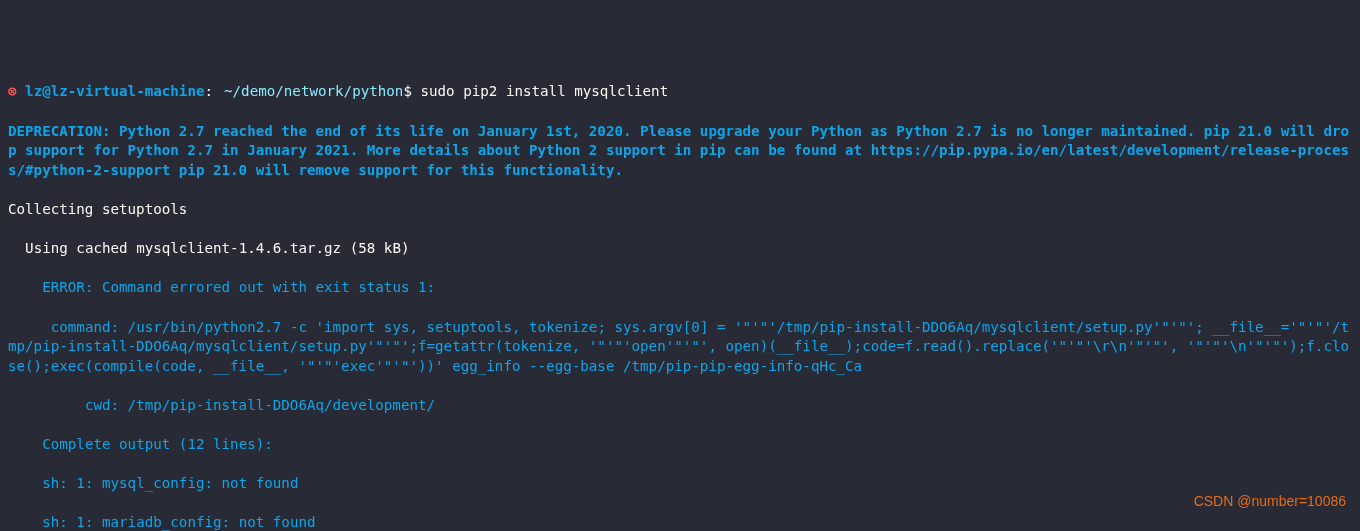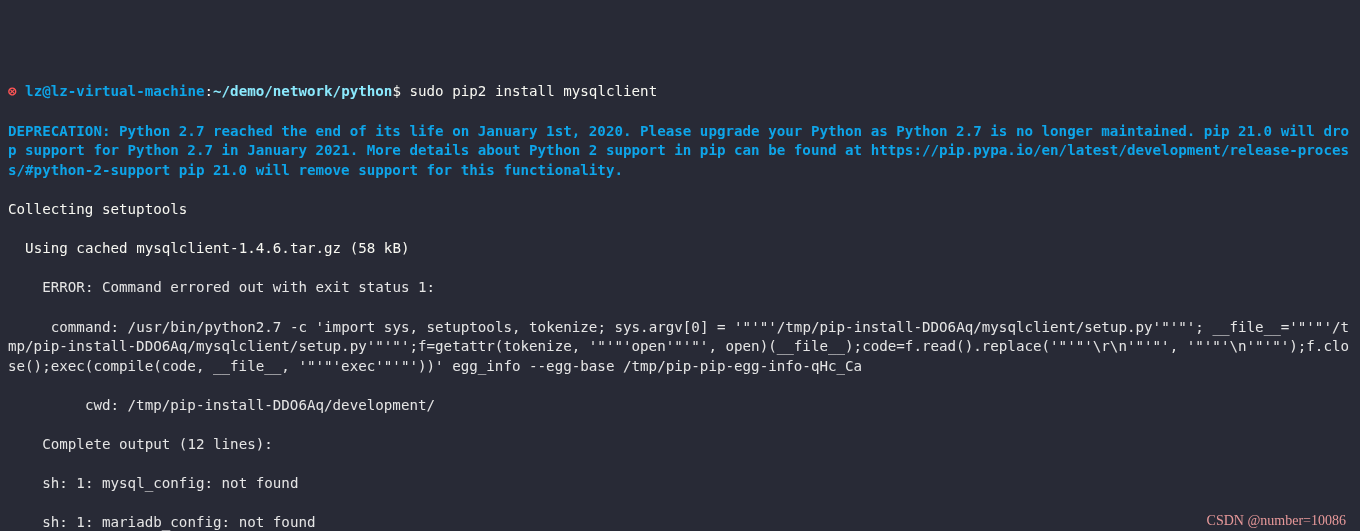--- a/index.html
+++ b/index.html
@@ -11,31 +11,31 @@
     color: #f8f8f2;
     padding: 4px 8px;
     width: 1360px;
     height: 531px;
     overflow: hidden;
     position: relative;
     white-space: pre-wrap;
     word-break: break-all;
   }
   .green  { color: #0ea5e9; font-weight: bold; }
-  .blue   { color: #8be9fd; font-weight: bold; }
+  .blue   { color: #8be9fd; font-weight: normal; margin-left: 11px; }
   .white  { color: #f8f8f2; }
   .yellow { color: #0ea5e9; font-weight: bold; }
-  .red    { color: #e5e5e5; }
+  .red    { color: #0ea5e9; }
   .bullet { color: #ff5555; font-weight: bold; }
   .watermark {
     position: absolute;
     right: 14px;
-    bottom: 1px;
-    color: #fca5a5;
-    font-family: Liberation Serif, serif;
+    bottom: 20px;
+    color: #f97316;
+    font-family: Liberation Sans, sans-serif;
     font-size: 14px;
     opacity: 0.9;
     white-space: nowrap;
   }
   .line { display: block; }
 </style>
 </head>
 <body>
 
 

